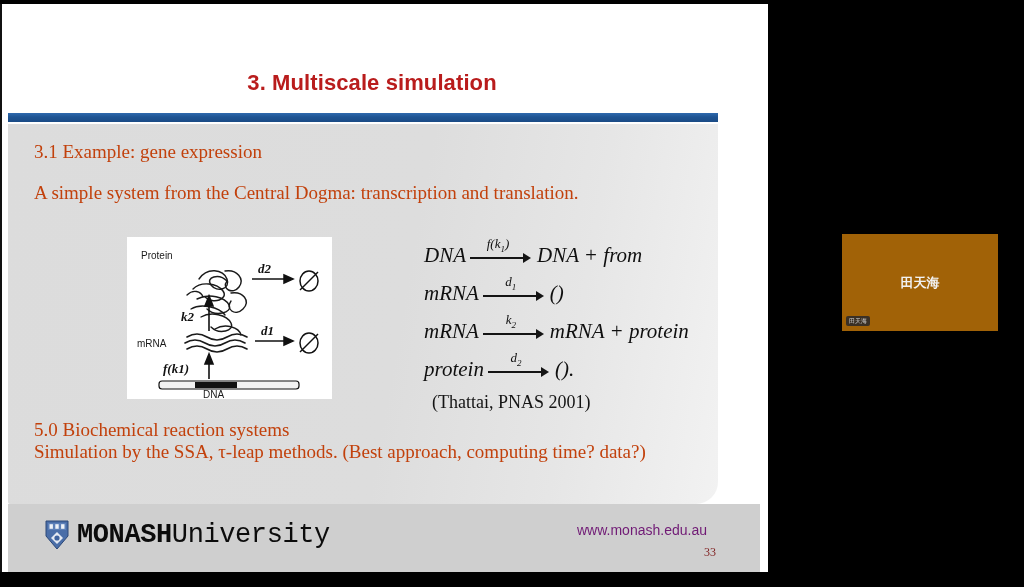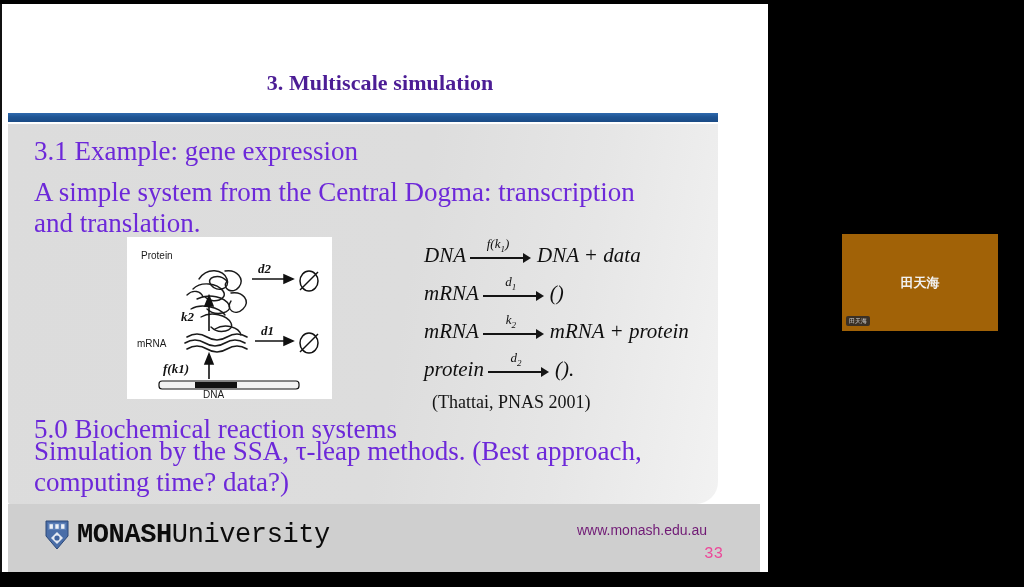--- a/index.html
+++ b/index.html
@@ -27,28 +27,28 @@
     top: 4px;
     width: 768px;
     height: 568px;
     background: #ffffff;
     border-left: 2px solid #111;
     box-sizing: border-box;
     overflow: hidden;
   }
   .slide-title {
     position: absolute;
-    left: 8px;
+    left: 0;
     top: 66px;
     width: 740px;
     text-align: center;
-    font-family: Liberation Serif, serif;
+    font-family: Liberation Sans, sans-serif;
     font-weight: bold;
     font-size: 22px;
-    color: #4c1d95;
+    color: #b91c1c;
     letter-spacing: 0.1px;
   }
   .blue-rule {
     position: absolute;
     left: 6px;
     top: 109px;
     width: 710px;
     height: 9px;
     background: linear-gradient(180deg, #2f6aae 0%, #1e5493 45%, #1b4b85 100%);
   }
@@ -59,22 +59,22 @@
     width: 710px;
     height: 380px;
     background: linear-gradient(100deg, #dcdcdc 0%, #dddddd 55%, #e6e6e6 78%, #f2f2f2 100%);
     border-bottom-right-radius: 22px;
     border-bottom-left-radius: 2px;
   }
 
   .body-text {
     position: absolute;
     font-family: "Liberation Serif", serif;
-    color: #6d28d9;
-    font-size: 27px;
+    color: #c2410c;
+    font-size: 19px;
     line-height: 31px;
     white-space: pre-line;
   }
   .t-31  { left: 32px; top: 132px; }
   .t-dogma { left: 32px; top: 173px; width: 640px; }
   .t-32  { left: 32px; top: 410px; }
   .t-ssa { left: 32px; top: 432px; width: 640px; }
 
   
   .figure {
@@ -182,23 +182,23 @@
     left: 575px;
     top: 518px;
     font-family: "Liberation Sans", sans-serif;
     font-size: 14px;
     color: #701a75;
   }
   .page-num {
     position: absolute;
     left: 702px;
     top: 541px;
-    font-family: Liberation Mono, monospace;
-    font-size: 16px;
-    color: #ec4899;
+    font-family: Liberation Serif, serif;
+    font-size: 12px;
+    color: #7f1d1d;
   }
 
   
   .video-tile {
     position: absolute;
     left: 842px;
     top: 234px;
     width: 156px;
     height: 97px;
     background: #a16207;
@@ -314,21 +314,21 @@
 
     <div class="equations">
 
       <div class="eqn">
         <span class="lhs">DNA</span>
         <span class="arrow">
           <span class="lbl"><span>f(k</span><sub>1</sub><span>)</span></span>
           <span class="shaft"></span>
           <span class="head"></span>
         </span>
-        <span class="rhs">DNA + data</span>
+        <span class="rhs">DNA + from</span>
       </div>
 
       <div class="eqn">
         <span class="lhs">mRNA</span>
         <span class="arrow">
           <span class="lbl"><span>d</span><sub>1</sub><span></span></span>
           <span class="shaft"></span>
           <span class="head"></span>
         </span>
         <span class="rhs">()</span>

